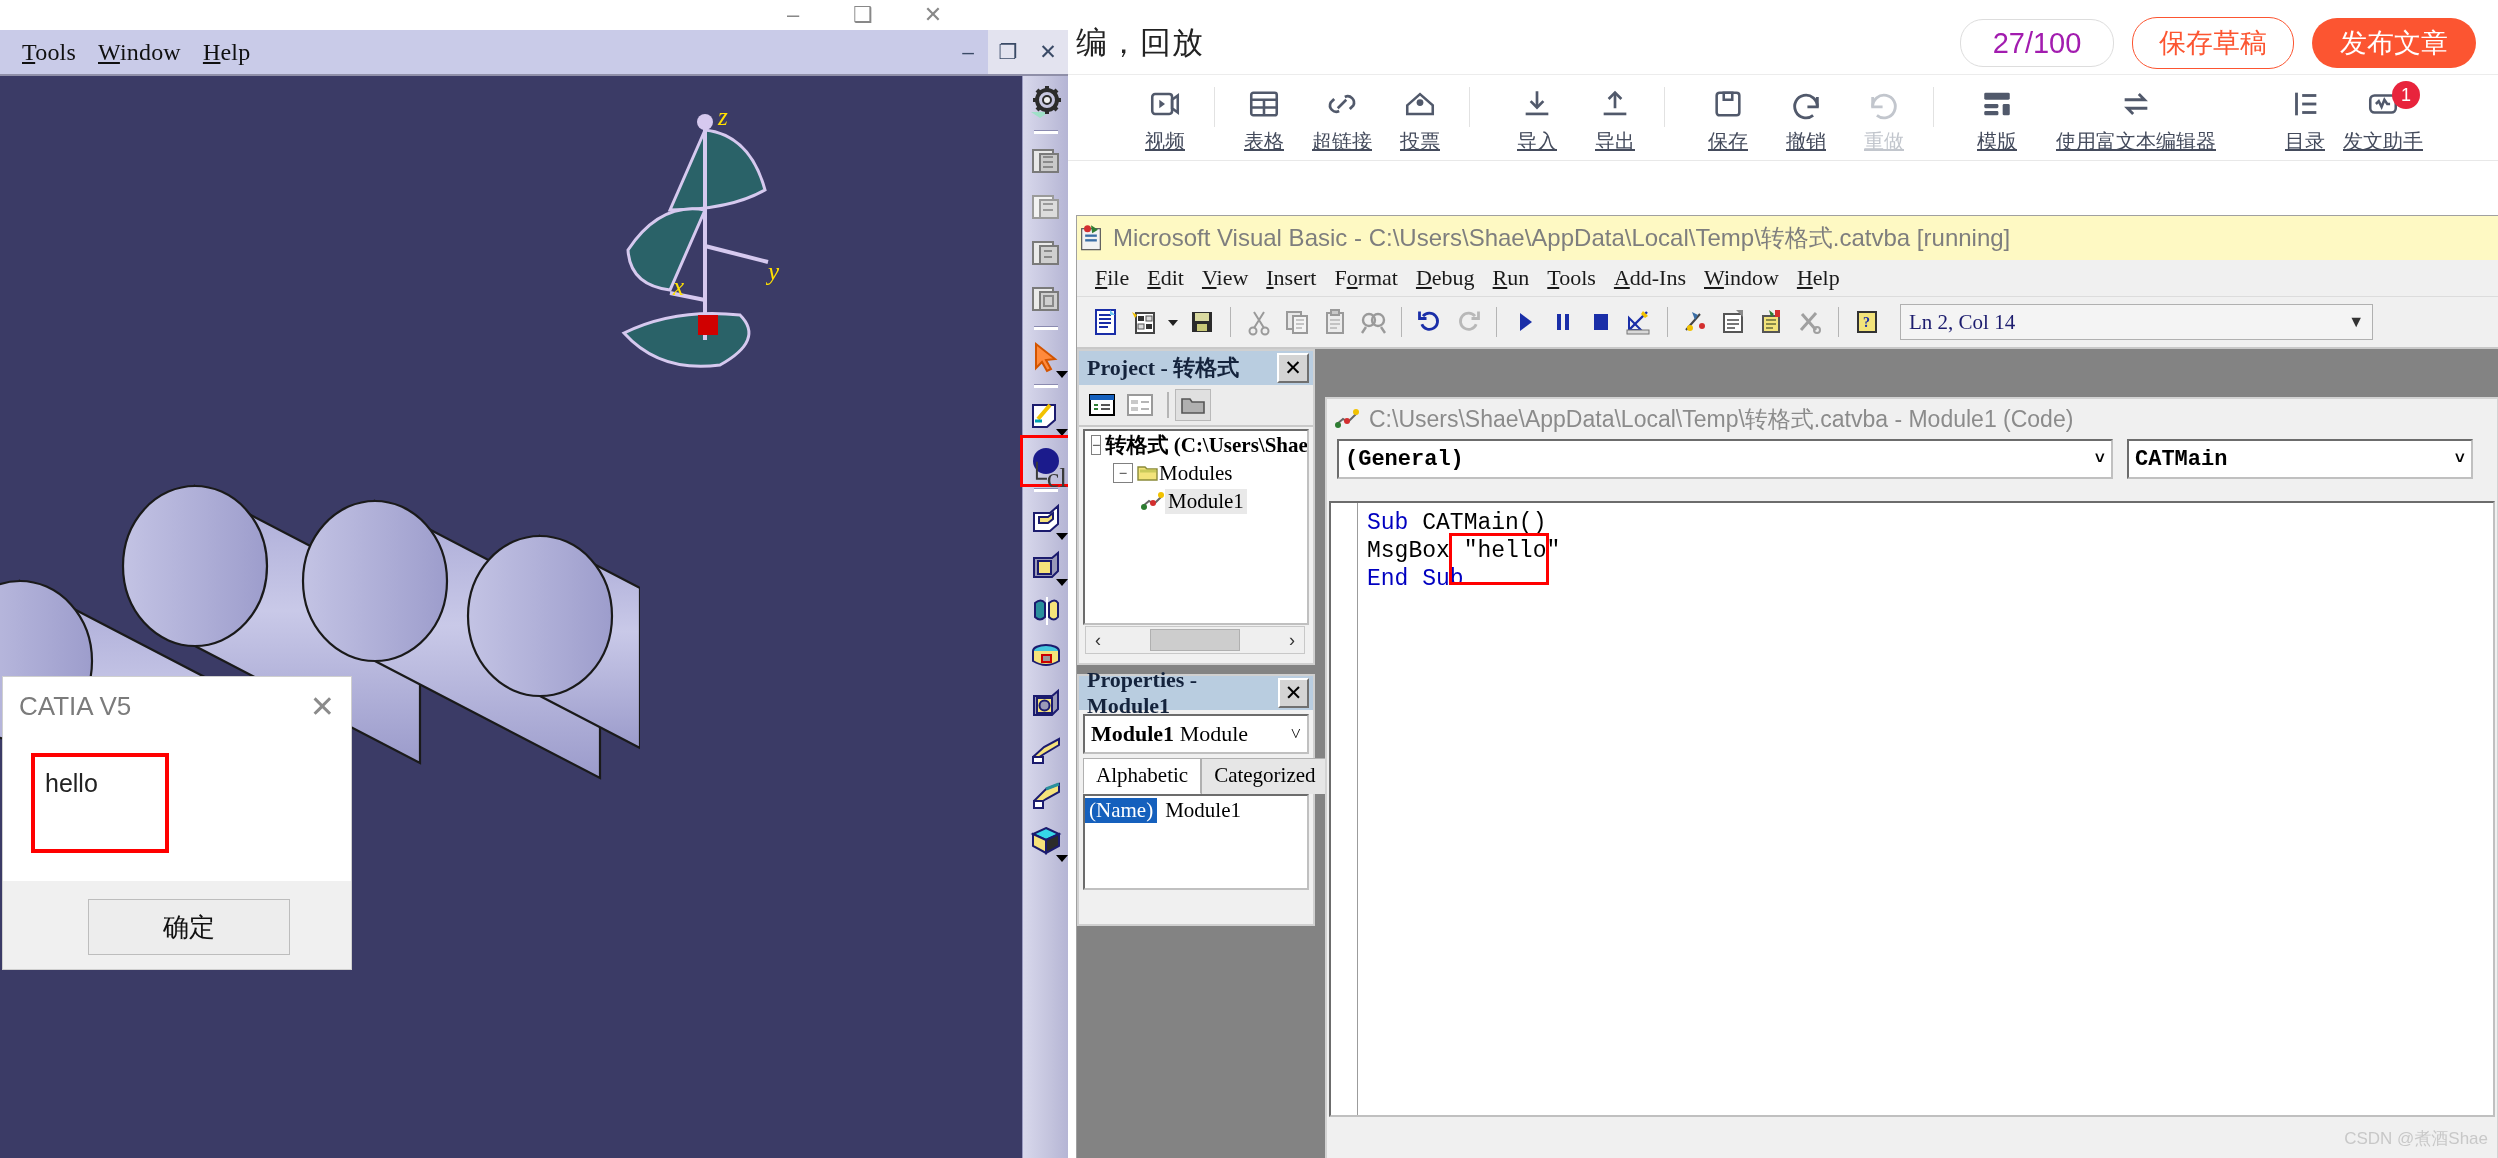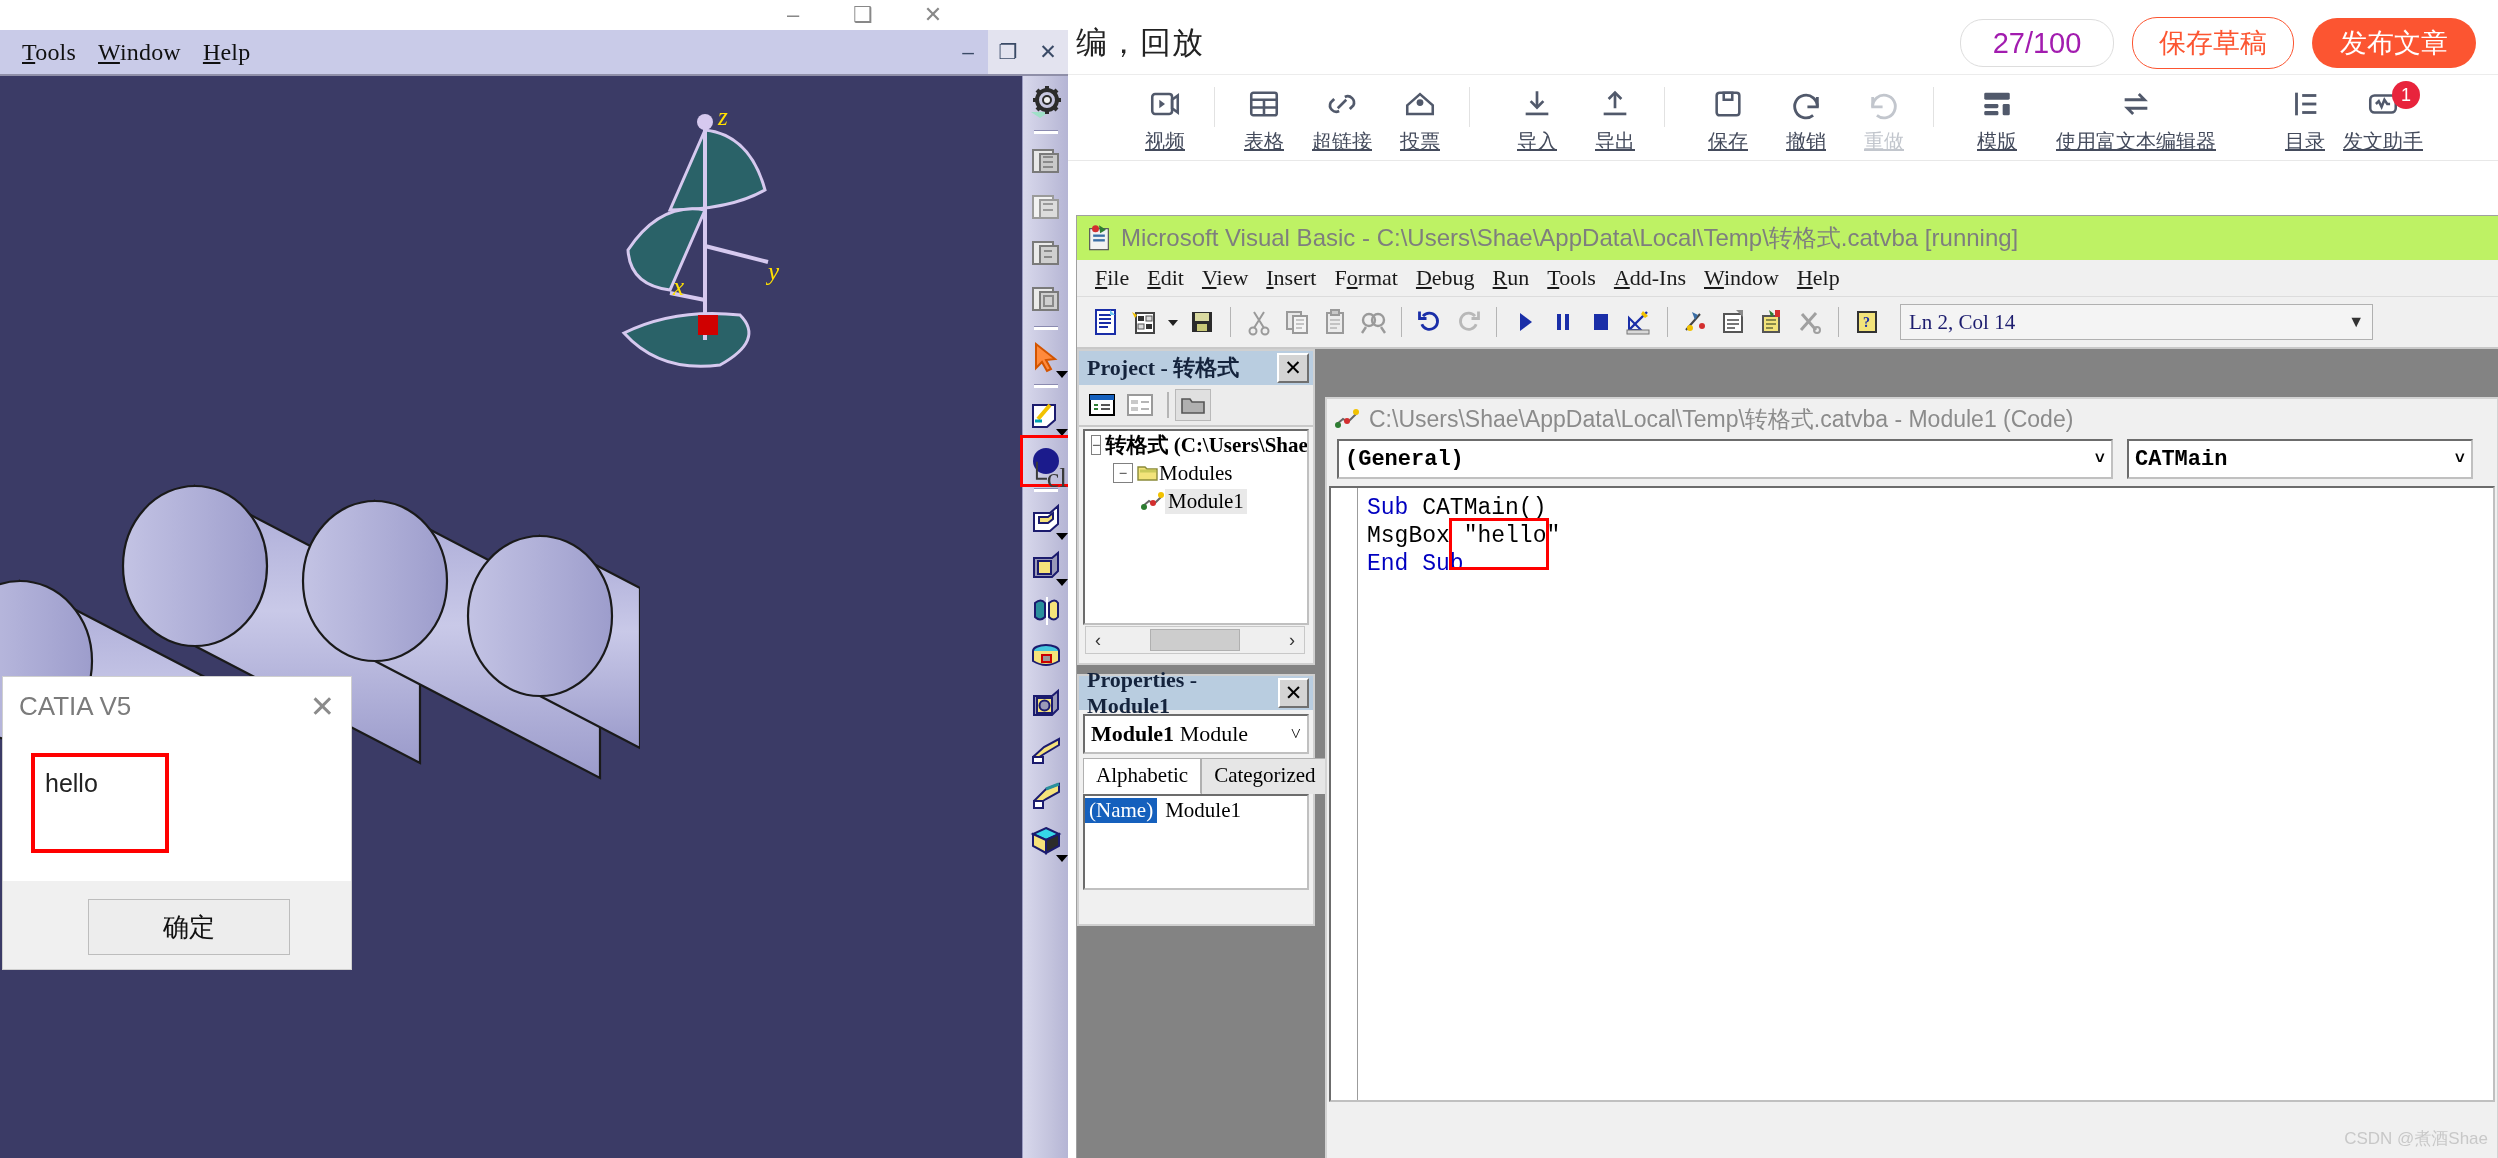--- a/index.html
+++ b/index.html
@@ -101,21 +101,21 @@
     display:flex; align-items:center; justify-content:center;
   }
   .ed-body-line { position: absolute; left: 0; top: 160px; width: 1430px; height: 1px; background: #e8e8e8; }
 
   
   .vb-win {
     position: absolute; left: 1076px; top: 215px; width: 1422px; height: 943px;
     background: #f0f0f0; border: 1px solid #a0a0a0;
     font-family: "Liberation Sans", "DejaVu Sans", sans-serif;
   }
-  .vb-titlebar { height: 44px; display: flex; align-items: center; background: #bef264; padding-left: 8px; }
+  .vb-titlebar { height: 44px; display: flex; align-items: center; background: #fef9c3; }
   .vb-title-ico { width: 28px; height: 28px; margin-right: 8px; }
   .vb-title-text { font-size: 24px; color: #7e7e7e; white-space: nowrap; }
   .vb-menubar { height: 36px; display: flex; align-items: center; background:#f0f0f0; border-bottom:1px solid #dcdcdc; }
   .vb-menu {
     font-size: 22px; color: #1a1a1a; margin-left: 18px;
     font-family: "Liberation Serif","DejaVu Serif",serif;
   }
   .vb-toolbar {
     height: 50px; display: flex; align-items: center; background:#f0f0f0;
     border-bottom: 2px solid #c8c8c8; padding-left: 10px;
@@ -180,21 +180,21 @@
     font-size: 21px; font-family: "Liberation Serif","DejaVu Serif",serif;
   }
   .prop-row { display: flex; height: 28px; align-items: center; }
   .prop-key { background: #1560bd; color: #fff; padding: 0 4px; }
   .prop-val { padding-left: 8px; color: #000; }
 
   
   .code-win { position: absolute; background: #f0f0f0; border: 2px solid #d3d3d3; }
   .code-title { height: 40px; display: flex; align-items: center; padding-left: 8px; }
   .code-title-text { font-size: 23px; color: #8b8b8b; margin-left: 8px; white-space: nowrap; }
-  .code-combos { display: flex; padding: 0 6px 7px 10px; }
+  .code-combos { display: flex; padding: 0 6px 22px 10px; }
   .code-combo {
     height: 36px; background: #fff; border: 2px inset #c0c0c0;
     display: flex; align-items: center; justify-content: space-between; padding: 0 6px;
     font-size: 22px; font-family: "Liberation Mono","DejaVu Sans Mono",monospace; font-weight: bold;
   }
   .code-area {
     background: #fff; border: 2px inset #c0c0c0; margin: 0 2px 2px 2px;
     position: relative; height: 612px;
   }
   .code-gutter { position:absolute; left:0; top:0; width: 26px; height: 100%; border-right: 1px solid #9c9c9c; background:#fff;}

